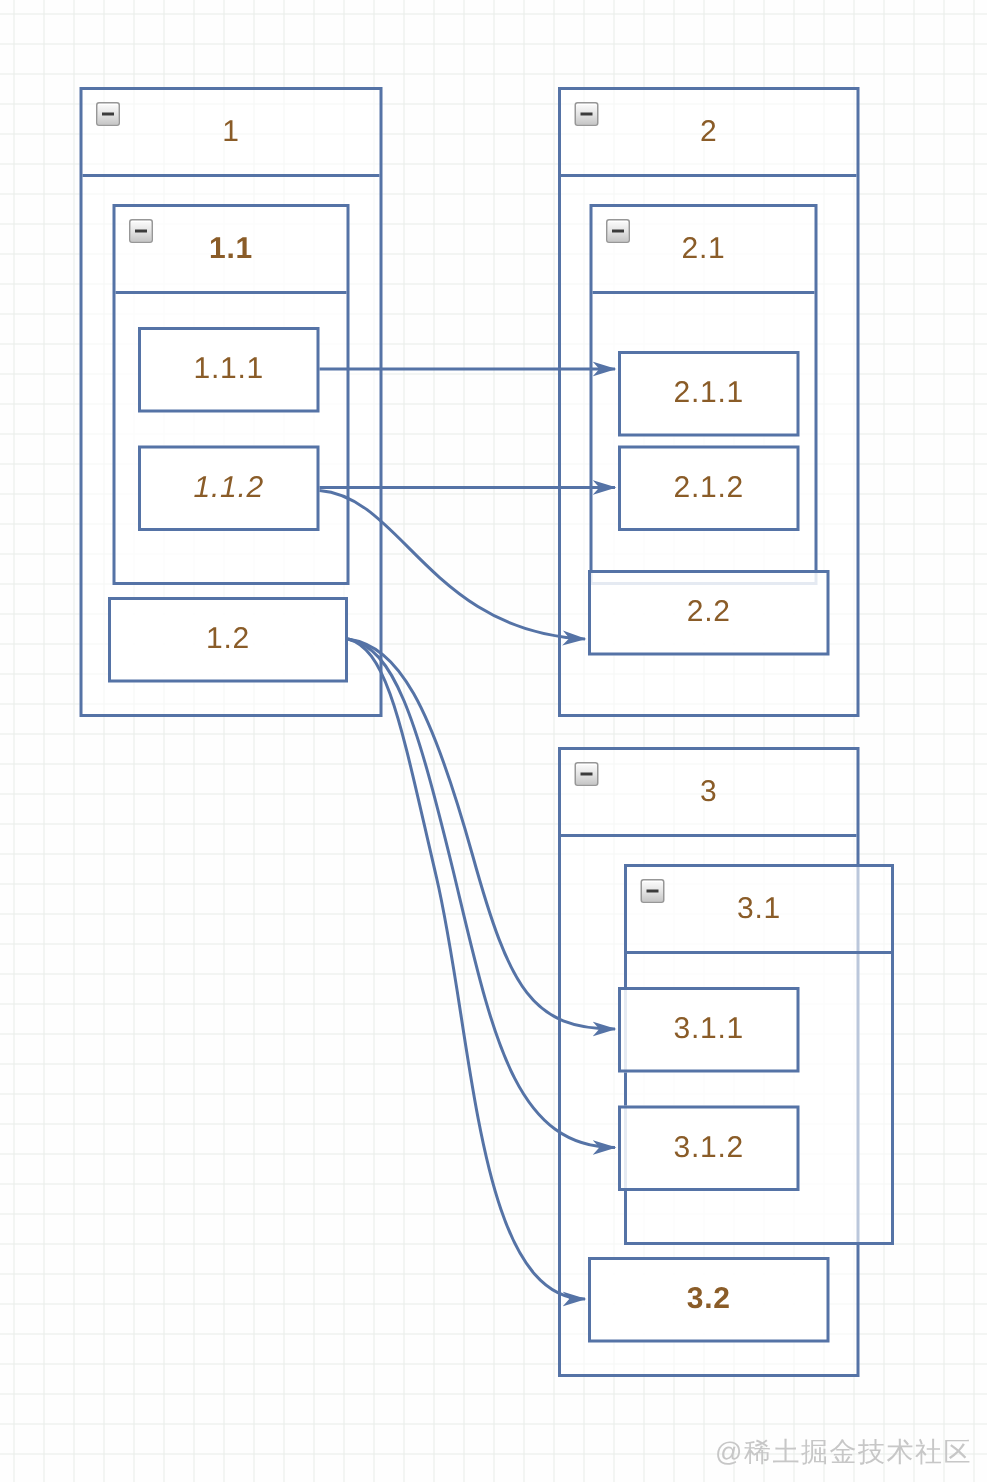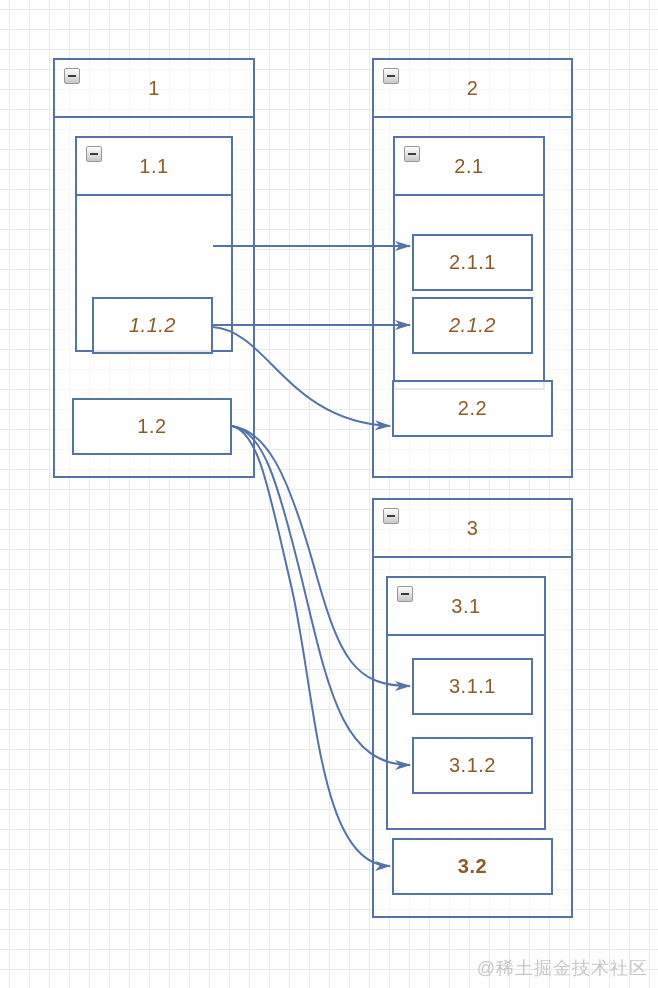--- a/index.html
+++ b/index.html
@@ -66,31 +66,31 @@
   }
   .collapse-btn::after{
     content:"";
     position:absolute;
     left:3px;top:6px;
     width:8px;height:2px;
     background:#3c3c3c;
   }
   
   #g1  {left:53px; top:58px; width:202px;height:420px;}
-  #g1_1{left:75px; top:136px;width:158px;height:216px;}
+  #g1_1{left:75px; top:136px;width:158px;height:254px;font-weight:bold;}
   #g2  {left:372px;top:58px; width:201px;height:420px;}
   #g2_1{left:393px;top:136px;width:152px;height:254px;}
   #g3  {left:372px;top:498px;width:201px;height:420px;}
-  #g3_1{left:386px;top:576px;width:160px;height:254px;}
+  #g3_1{left:416px;top:576px;width:180px;height:254px;}
   
   #n1_1_1{left:92px; top:218px;width:121px;height:57px;}
   #n1_1_2{left:92px; top:297px;width:121px;height:57px;font-style:italic;}
   #n1_2  {left:72px; top:398px;width:160px;height:57px;text-align:center;}
   #n2_1_1{left:412px;top:218px;width:121px;height:57px;margin-top:16px;}
-  #n2_1_2{left:412px;top:297px;width:121px;height:57px;font-style:italic;}
+  #n2_1_2{left:412px;top:297px;width:121px;height:57px;}
   #n2_2  {left:392px;top:380px;width:161px;height:57px;}
   #n3_1_1{left:412px;top:658px;width:121px;height:57px;}
   #n3_1_2{left:412px;top:737px;width:121px;height:57px;}
   #n3_2  {left:392px;top:838px;width:161px;height:57px;font-weight:bold;}
   #edges{
     position:absolute;left:0;top:0;width:658px;height:988px;
     pointer-events:none;
   }
   #edges path.edge{
     fill:none;
@@ -143,20 +143,23 @@
       <span class="label">2.1</span>
     </div>
   </div>
   <div class="group" id="g3_1">
     <div class="group-header">
       <span class="collapse-btn"></span>
       <span class="label">3.1</span>
     </div>
   </div>
 
+  <div class="leaf" id="n1_1_1">
+    <span class="label">1.1.1</span>
+  </div>
   <div class="leaf" id="n1_1_2">
     <span class="label">1.1.2</span>
   </div>
   <div class="leaf" id="n1_2">
     <span class="label">1.2</span>
   </div>
   <div class="leaf" id="n2_1_1">
     <span class="label">2.1.1</span>
   </div>
   <div class="leaf" id="n2_1_2">

